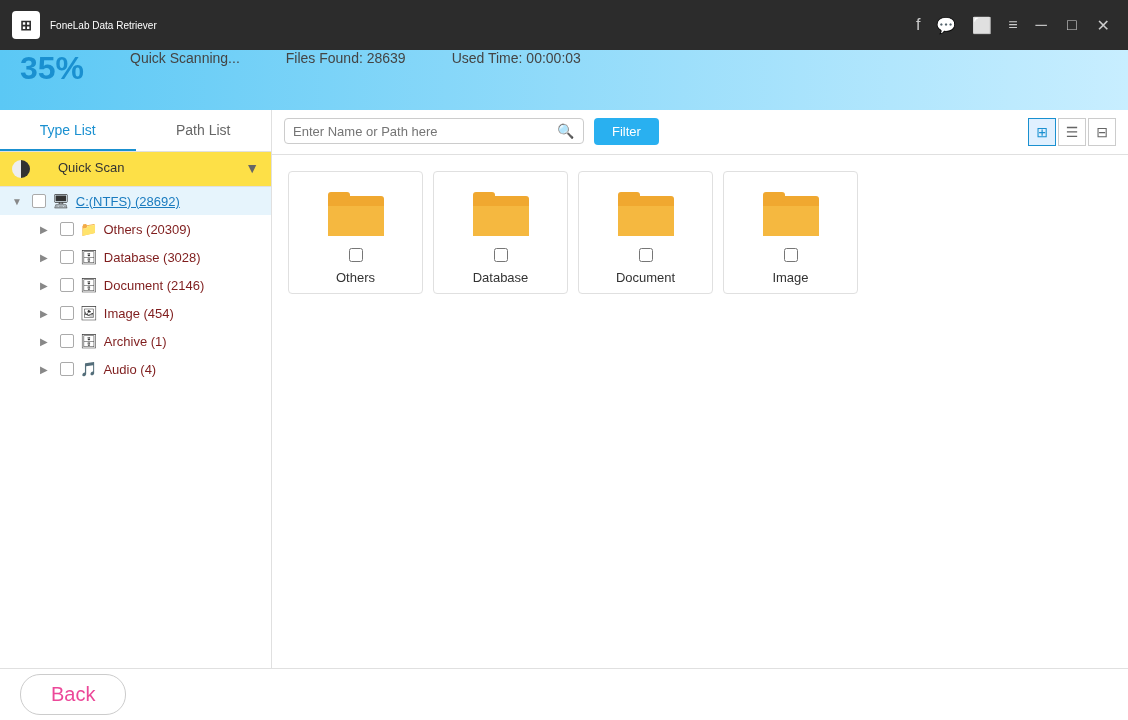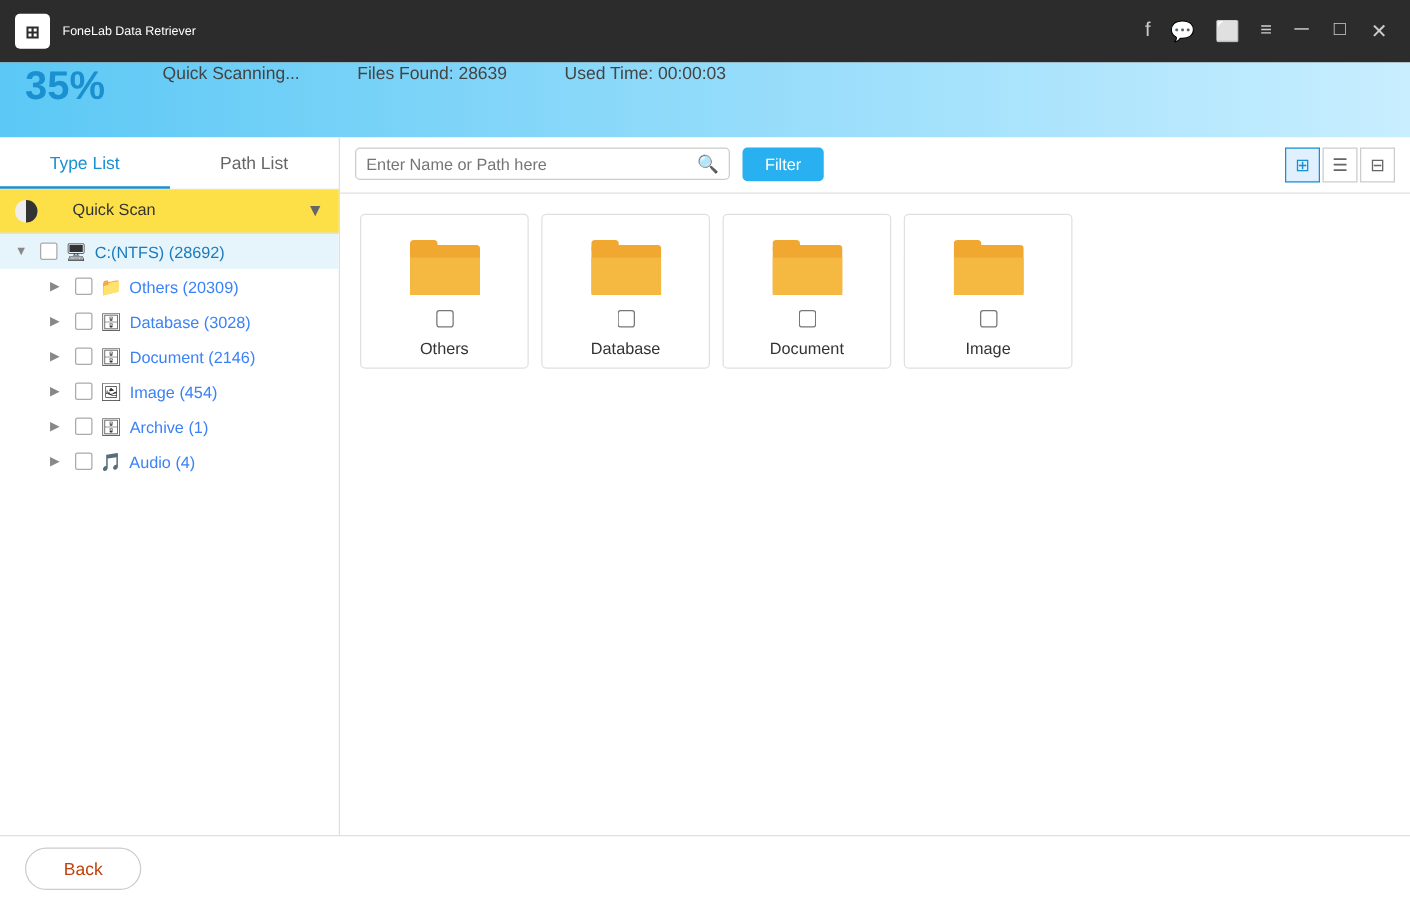--- a/index.html
+++ b/index.html
@@ -114,22 +114,22 @@
       padding: 6px 8px 6px 12px;
       font-size: 13px;
       color: #333;
       cursor: pointer;
       user-select: none;
     }
     .tree-item.selected { background: #e6f4fc; }
     .tree-item .arrow { width: 16px; color: #888; font-size: 10px; margin-right: 4px; }
     .tree-item .checkbox { width: 14px; height: 14px; border: 1px solid #aaa; border-radius: 2px; margin-right: 6px; background: #fff; display: inline-block; }
     .tree-item .item-icon { margin-right: 6px; font-size: 14px; }
-    .tree-item .item-label { color: #3b82f6; }
-    .tree-item .item-label.drive { color: #1a7bbf; font-weight: 500; }
+    .tree-item .item-label { color: #7f1d1d; }
+    .tree-item .item-label.drive { color: #1a7bbf; font-weight: 500; text-decoration: underline; }
     .tree-child { padding-left: 28px; }
 
     
     .right-panel {
       flex: 1;
       display: flex;
       flex-direction: column;
       background: #fff;
     }
     .right-toolbar {
@@ -207,24 +207,24 @@
       border-top: 1px solid #e0e0e0;
       display: flex;
       align-items: center;
       padding: 0 20px;
       justify-content: space-between;
       background: #fff;
     }
     .btn-back {
       border: 1.5px solid #ccc;
       background: transparent;
-      color: #c2410c;
+      color: #ec4899;
       padding: 8px 30px;
       border-radius: 20px;
-      font-size: 14px;
+      font-size: 20px;
       cursor: pointer;
     }
     .btn-recover {
       background: #1a90d0;
       color: #fff;
       border: none;
       padding: 10px 40px;
       border-radius: 25px;
       font-size: 15px;
       cursor: pointer;

